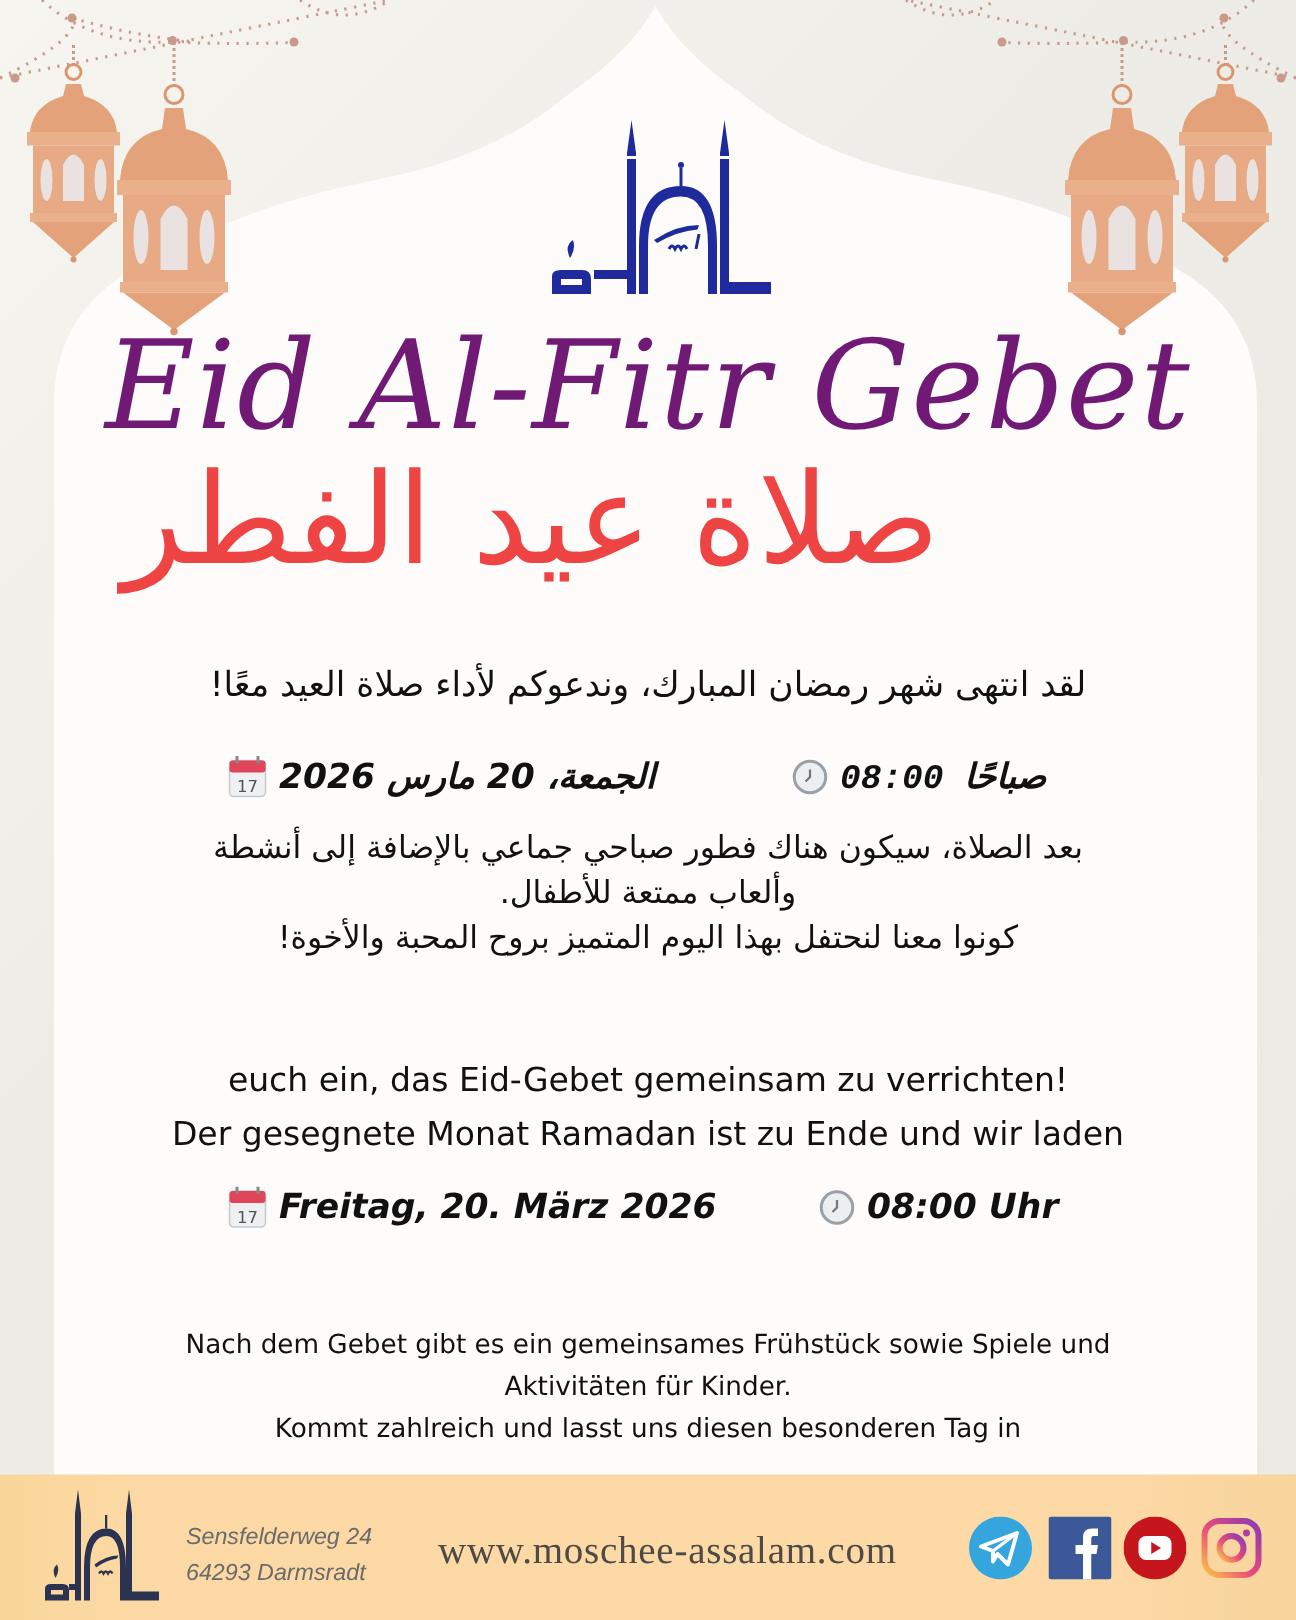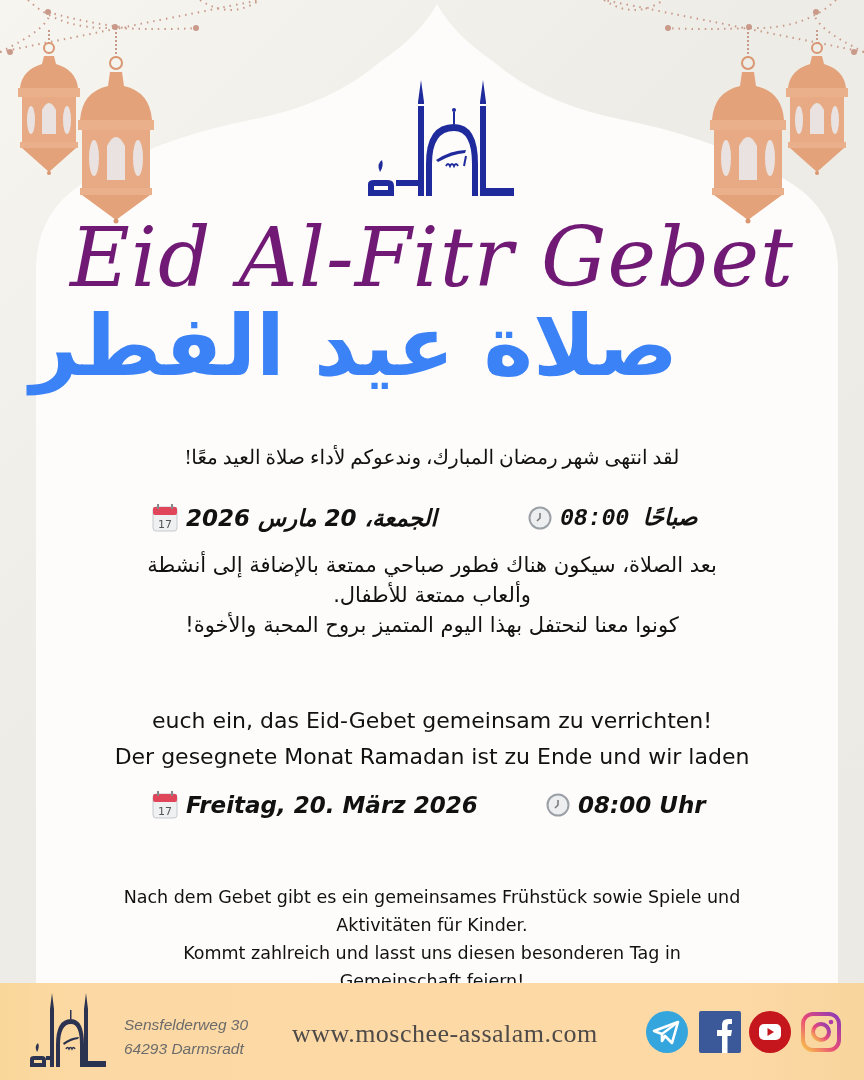--- a/index.html
+++ b/index.html
@@ -19,27 +19,27 @@
     .logo-main { position: absolute; left: 366px; top: 80px; width: 150px; height: 118px; }
 
     .title-script {
       position: absolute; left: 0; width: 864px; top: 208px; text-align: center;
       font-family: "DejaVu Serif", serif; font-style: italic;
       font-size: 82px; color: #701a75; letter-spacing: 1px; font-weight: normal;
       line-height: 100px;
     }
     .title-arabic {
       position: absolute; left: 0; width: 708px; top: 296px; text-align: center;
-      font-family: "DejaVu Sans", sans-serif; font-weight: bold;
-      font-size: 84px; color: #3b82f6; line-height: 100px; direction: rtl;
+      font-family: "DejaVu Sans", sans-serif; font-weight: normal;
+      font-size: 84px; color: #ef4444; line-height: 100px; direction: rtl;
     }
 
     .ar-intro {
       position: absolute; left: 60px; width: 744px; top: 437px; text-align: center;
-      font-size: 20px; direction: rtl; line-height: 40px; color: #111; font-family: Liberation Serif, serif;
+      font-size: 23px; direction: rtl; line-height: 40px; color: #111;
     }
     .info-row {
       position: absolute; left: 0; width: 864px; height: 40px;
       display: flex; align-items: center; font-weight: bold; font-style: italic;
       font-size: 23px; color: #111;
     }
     .info-row .item { position: absolute; display: flex; align-items: center; gap: 8px; white-space: nowrap; }
     .icon-cal, .icon-clock { display: inline-block; flex: none; }
 
     .ar-body {
@@ -194,21 +194,21 @@
   <div class="item" style="left:528px;font-family:Liberation Mono, monospace;">
     <svg class="icon-clock" width="24" height="24" viewBox="0 0 24 24">
       <circle cx="12" cy="12" r="10.5" fill="#eceef0" stroke="#9aa0a6" stroke-width="2"></circle>
       <path d="M12,7 L12,12 L9,15" fill="none" stroke="#777" stroke-width="1.5"></path>
     </svg>
     <span style="direction:rtl;">صباحًا 08:00</span>
   </div>
 </div>
 
 <div class="ar-body">
-  <div>بعد الصلاة، سيكون هناك فطور صباحي ممتعة بالإضافة إلى أنشطة</div>
+  <div>بعد الصلاة، سيكون هناك فطور صباحي جماعي بالإضافة إلى أنشطة</div>
   <div>وألعاب ممتعة للأطفال.</div>
   <div>كونوا معنا لنحتفل بهذا اليوم المتميز بروح المحبة والأخوة!</div>
 </div>
 
 <div class="de-intro">
   <div>euch ein, das Eid-Gebet gemeinsam zu verrichten!</div>
   <div>Der gesegnete Monat Ramadan ist zu Ende und wir laden</div>
 </div>
 
 <div class="info-row" style="top:785px;">
@@ -228,39 +228,38 @@
       <path d="M12,7 L12,12 L9,15" fill="none" stroke="#777" stroke-width="1.5"></path>
     </svg>
     <span>08:00 Uhr</span>
   </div>
 </div>
 
 <div class="de-body">
   <div>Nach dem Gebet gibt es ein gemeinsames Frühstück sowie  Spiele und</div>
   <div>Aktivitäten für Kinder.</div>
   <div>Kommt zahlreich und lasst uns diesen besonderen Tag in</div>
-  <div>Gemeinschaft feiern!</div>
 </div>
 
 <div class="footer">
   <svg class="footer-logo" viewBox="0 0 80 76">
     <g fill="#2b3350">
       <path d="M24,0 L26,16 L26,74 L22,74 L22,16 Z"></path>
       <path d="M58,0 L60,16 L60,68 L78,68 L78,74 L56,74 L56,16 Z"></path>
       <path d="M28,74 L28,52 Q28,26 43,26 Q56,26 56,52 L56,74 L52,74 L52,52 Q52,31 43,31 Q32,31 32,52 L32,74 Z"></path>
       <rect x="42" y="17" width="1.5" height="9"></rect>
       <path d="M35,50 Q43,44 51,44 L50,46 Q43,47 36,52 Z"></path>
       <path d="M38,56 q1.5,-3 3,0 q1.5,-3 3,0 q1.5,-3 3,0" fill="none" stroke="#2b3350" stroke-width="1.5"></path>
       <path d="M2,74 L2,66 Q2,63 6,63 L14,63 Q18,63 18,67 L18,74 Z M6,67 L6,70 L14,70 L14,67 Z" fill-rule="evenodd"></path>
       <rect x="18" y="63" width="4" height="4"></rect>
       <path d="M9,59 Q6,53 10,50 Q12,54 9,59 Z"></path>
     </g>
   </svg>
   <div class="address">
-    <div>Sensfelderweg 30</div>
+    <div>Sensfelderweg 24</div>
     <div>64293 Darmsradt</div>
   </div>
   <a class="website">www.moschee-assalam.com</a>
 
   <svg class="social" style="left:646px;" viewBox="0 0 42 42">
     <circle cx="21" cy="21" r="21" fill="#34a6dd"></circle>
     <path d="M8,20 L32,11 L26,32 L19,25 L16,30 L16,23 Z" fill="none" stroke="#fff" stroke-width="2.6" stroke-linejoin="round"></path>
     <path d="M16,23 L32,11" stroke="#fff" stroke-width="2.2"></path>
   </svg>
 

